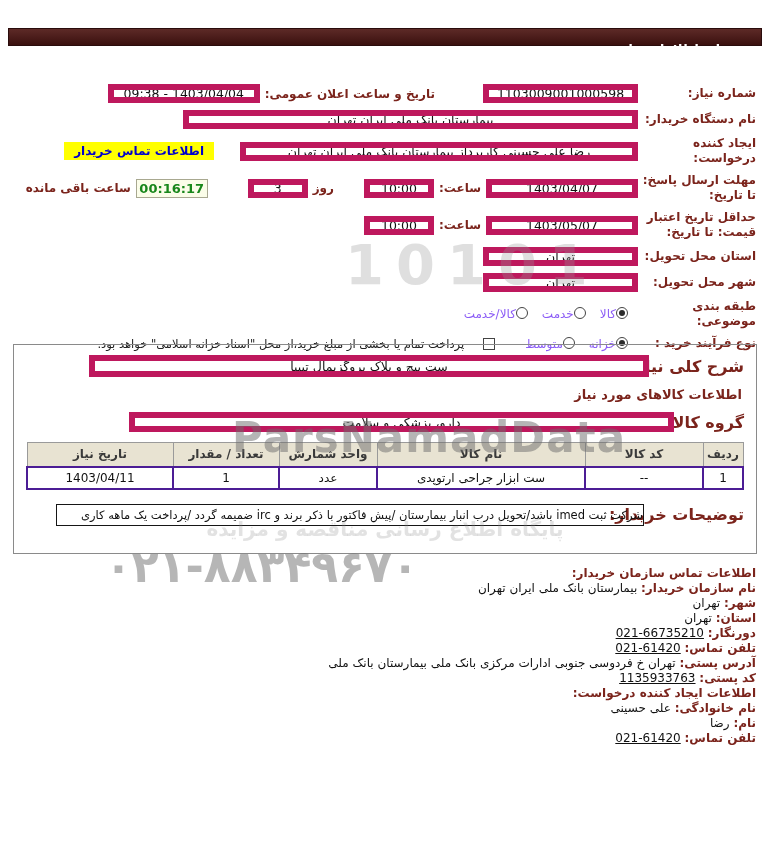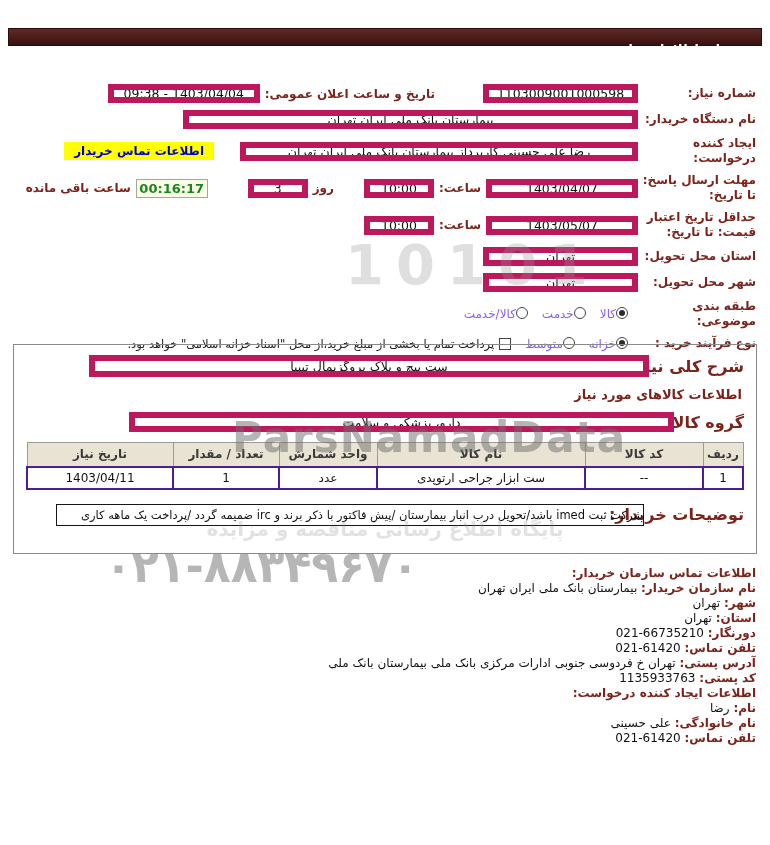--- a/index.html
+++ b/index.html
@@ -47,21 +47,21 @@
   }
   .radio {
     width: 12px; height: 12px; border: 1px solid #444; border-radius: 50%;
     display: inline-block; background: #fff; position: relative; flex: 0 0 auto;
   }
   .radio.checked::after {
     content: ""; position: absolute; inset: 2px; background: #2b2b2b; border-radius: 50%;
   }
   .checkbox { width: 12px; height: 12px; border: 1px solid #444; background: #fff; flex: 0 0 auto; }
   .opt { display: flex; align-items: flex-start; margin-right: 14px; font-size: 12px; color: #8b5cf6; white-space: nowrap; }
-  .treasury { display: flex; align-items: center; gap: 5px; margin-right: 14px; font-size: 11.5px; color: #222; white-space: nowrap; }
+  .treasury { display: flex; align-items: center; gap: 19px; margin-right: 30px; font-size: 11.5px; color: #222; white-space: nowrap; }
   .box2 {
     position: absolute; top: 344px; right: 13px; left: 13px; min-height: 210px;
     border: 1px solid #8a8a8a; padding: 10px 12px 12px; z-index: 1; background: transparent;
   }
   .srow { display: flex; align-items: center; margin-bottom: 10px; }
   .blbl { color: #7b241c; font-weight: bold; font-size: 16px; text-align: right; white-space: nowrap; }
   .blbl.w95 { width: 95px; flex: 0 0 95px; }
   .blbl.w100 { width: 100px; flex: 0 0 100px; }
   .blbl.w70 { width: 70px; flex: 0 0 70px; }
   .summary-input { flex: 0 0 560px; height: 22px; }
@@ -74,21 +74,21 @@
   }
   .items td { border: 2px solid #4c1d95; font-size: 12px; text-align: center; height: 22px; color: #111; }
   .notes {
     border: 1px solid #161616; flex: 0 0 588px; height: 22px; line-height: 20px;
     text-align: right; font-size: 11.5px; white-space: nowrap; overflow: hidden; color: #111;
   }
   .contact { position: absolute; top: 566px; right: 0; left: 0; z-index: 1; }
   .cl { padding: 0 14px; font-size: 12px; line-height: 14px; margin-bottom: 1px; color: #111; }
   .clabel { color: #7b241c; font-weight: bold; }
   .cval { color: #111; }
-  .num { direction: ltr; unicode-bidi: embed; display: inline-block; }
+  .num { direction: ltr; unicode-bidi: embed; display: inline-block; text-decoration: underline; }
   .wm { position: absolute; pointer-events: none; z-index: 6; white-space: nowrap; }
   .wm-digits { top: 232px; left: 345px; font-size: 56px; font-weight: bold; letter-spacing: 12px; color: rgba(150,150,150,0.30); direction: ltr; }
   .wm-brand { top: 413px; left: 232px; font-size: 42px; font-weight: bold; color: rgba(108,108,108,0.50); direction: ltr; letter-spacing: 1px; }
   .wm-site { top: 517px; left: 150px; width: 470px; text-align: center; font-size: 20px; font-weight: bold; color: rgba(140,140,140,0.25); }
   .wm-phone { top: 541px; left: 105px; font-size: 44px; font-weight: bold; color: rgba(110,110,110,0.50); direction: ltr; letter-spacing: 6px; }
 </style>
 </head>
 <body>
 
 <div class="titlebar">جزئیات اطلاعات نیاز</div>
@@ -226,21 +226,21 @@
 <div class="contact">
   <div class="cl"><span class="clabel">اطلاعات تماس سازمان خریدار:</span></div>
   <div class="cl"><span class="clabel">نام سازمان خریدار:</span> <span class="cval">بیمارستان بانک ملی ایران تهران</span></div>
   <div class="cl"><span class="clabel">شهر:</span> <span class="cval">تهران</span></div>
   <div class="cl"><span class="clabel">استان:</span> <span class="cval">تهران</span></div>
   <div class="cl"><span class="clabel">دورنگار:</span> <span class="cval num">021-66735210</span></div>
   <div class="cl"><span class="clabel">تلفن تماس:</span> <span class="cval num">021-61420</span></div>
   <div class="cl"><span class="clabel">آدرس پستی:</span> <span class="cval">تهران خ فردوسی جنوبی ادارات مرکزی بانک ملی بیمارستان بانک ملی</span></div>
   <div class="cl"><span class="clabel">کد پستی:</span> <span class="cval num">1135933763</span></div>
   <div class="cl"><span class="clabel">اطلاعات ایجاد کننده درخواست:</span></div>
+  <div class="cl"><span class="clabel">نام خانوادگی:</span> <span class="cval">علی حسینی</span></div>
   <div class="cl"><span class="clabel">نام:</span> <span class="cval">رضا</span></div>
-  <div class="cl"><span class="clabel">نام خانوادگی:</span> <span class="cval">علی حسینی</span></div>
   <div class="cl"><span class="clabel">تلفن تماس:</span> <span class="cval num">021-61420</span></div>
 </div>
 
 <div class="wm wm-digits">10101</div>
 <div class="wm wm-brand">ParsNamadData</div>
 <div class="wm wm-site">پایگاه اطلاع رسانی مناقصه و مزایده</div>
 <div class="wm wm-phone">۰۲۱-۸۸۳۴۹۶۷۰</div>
 
 </body></html>

